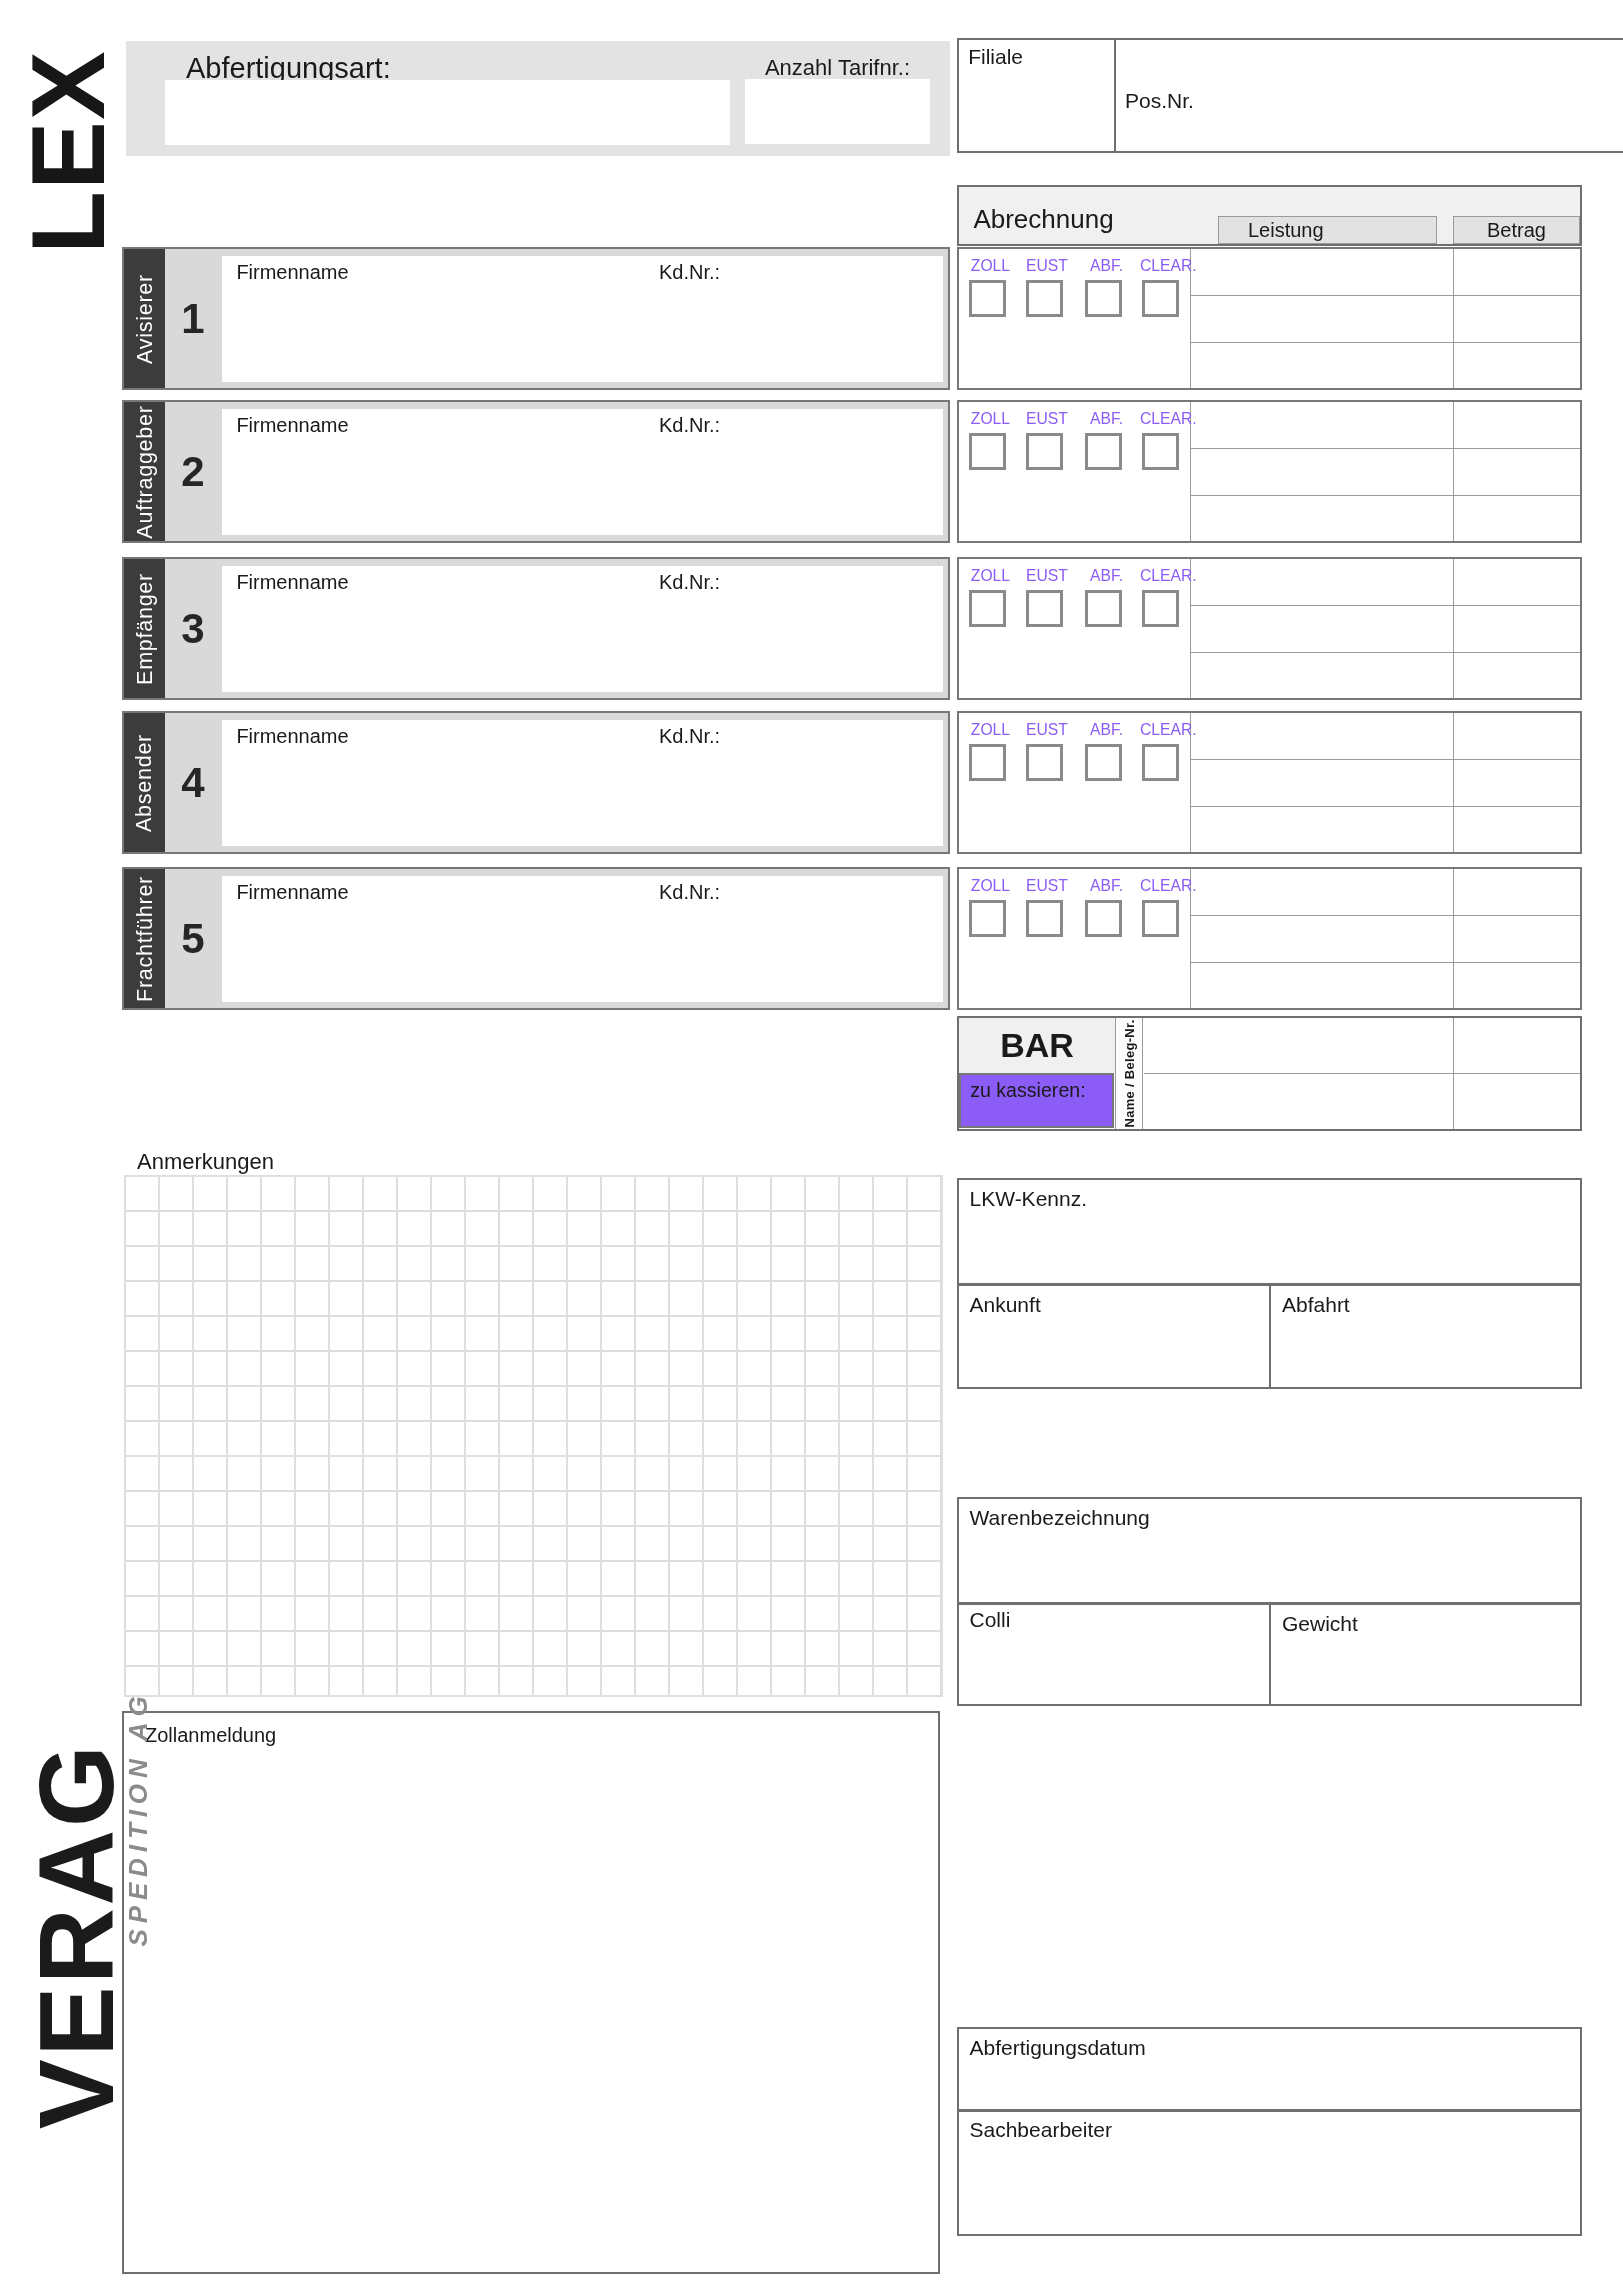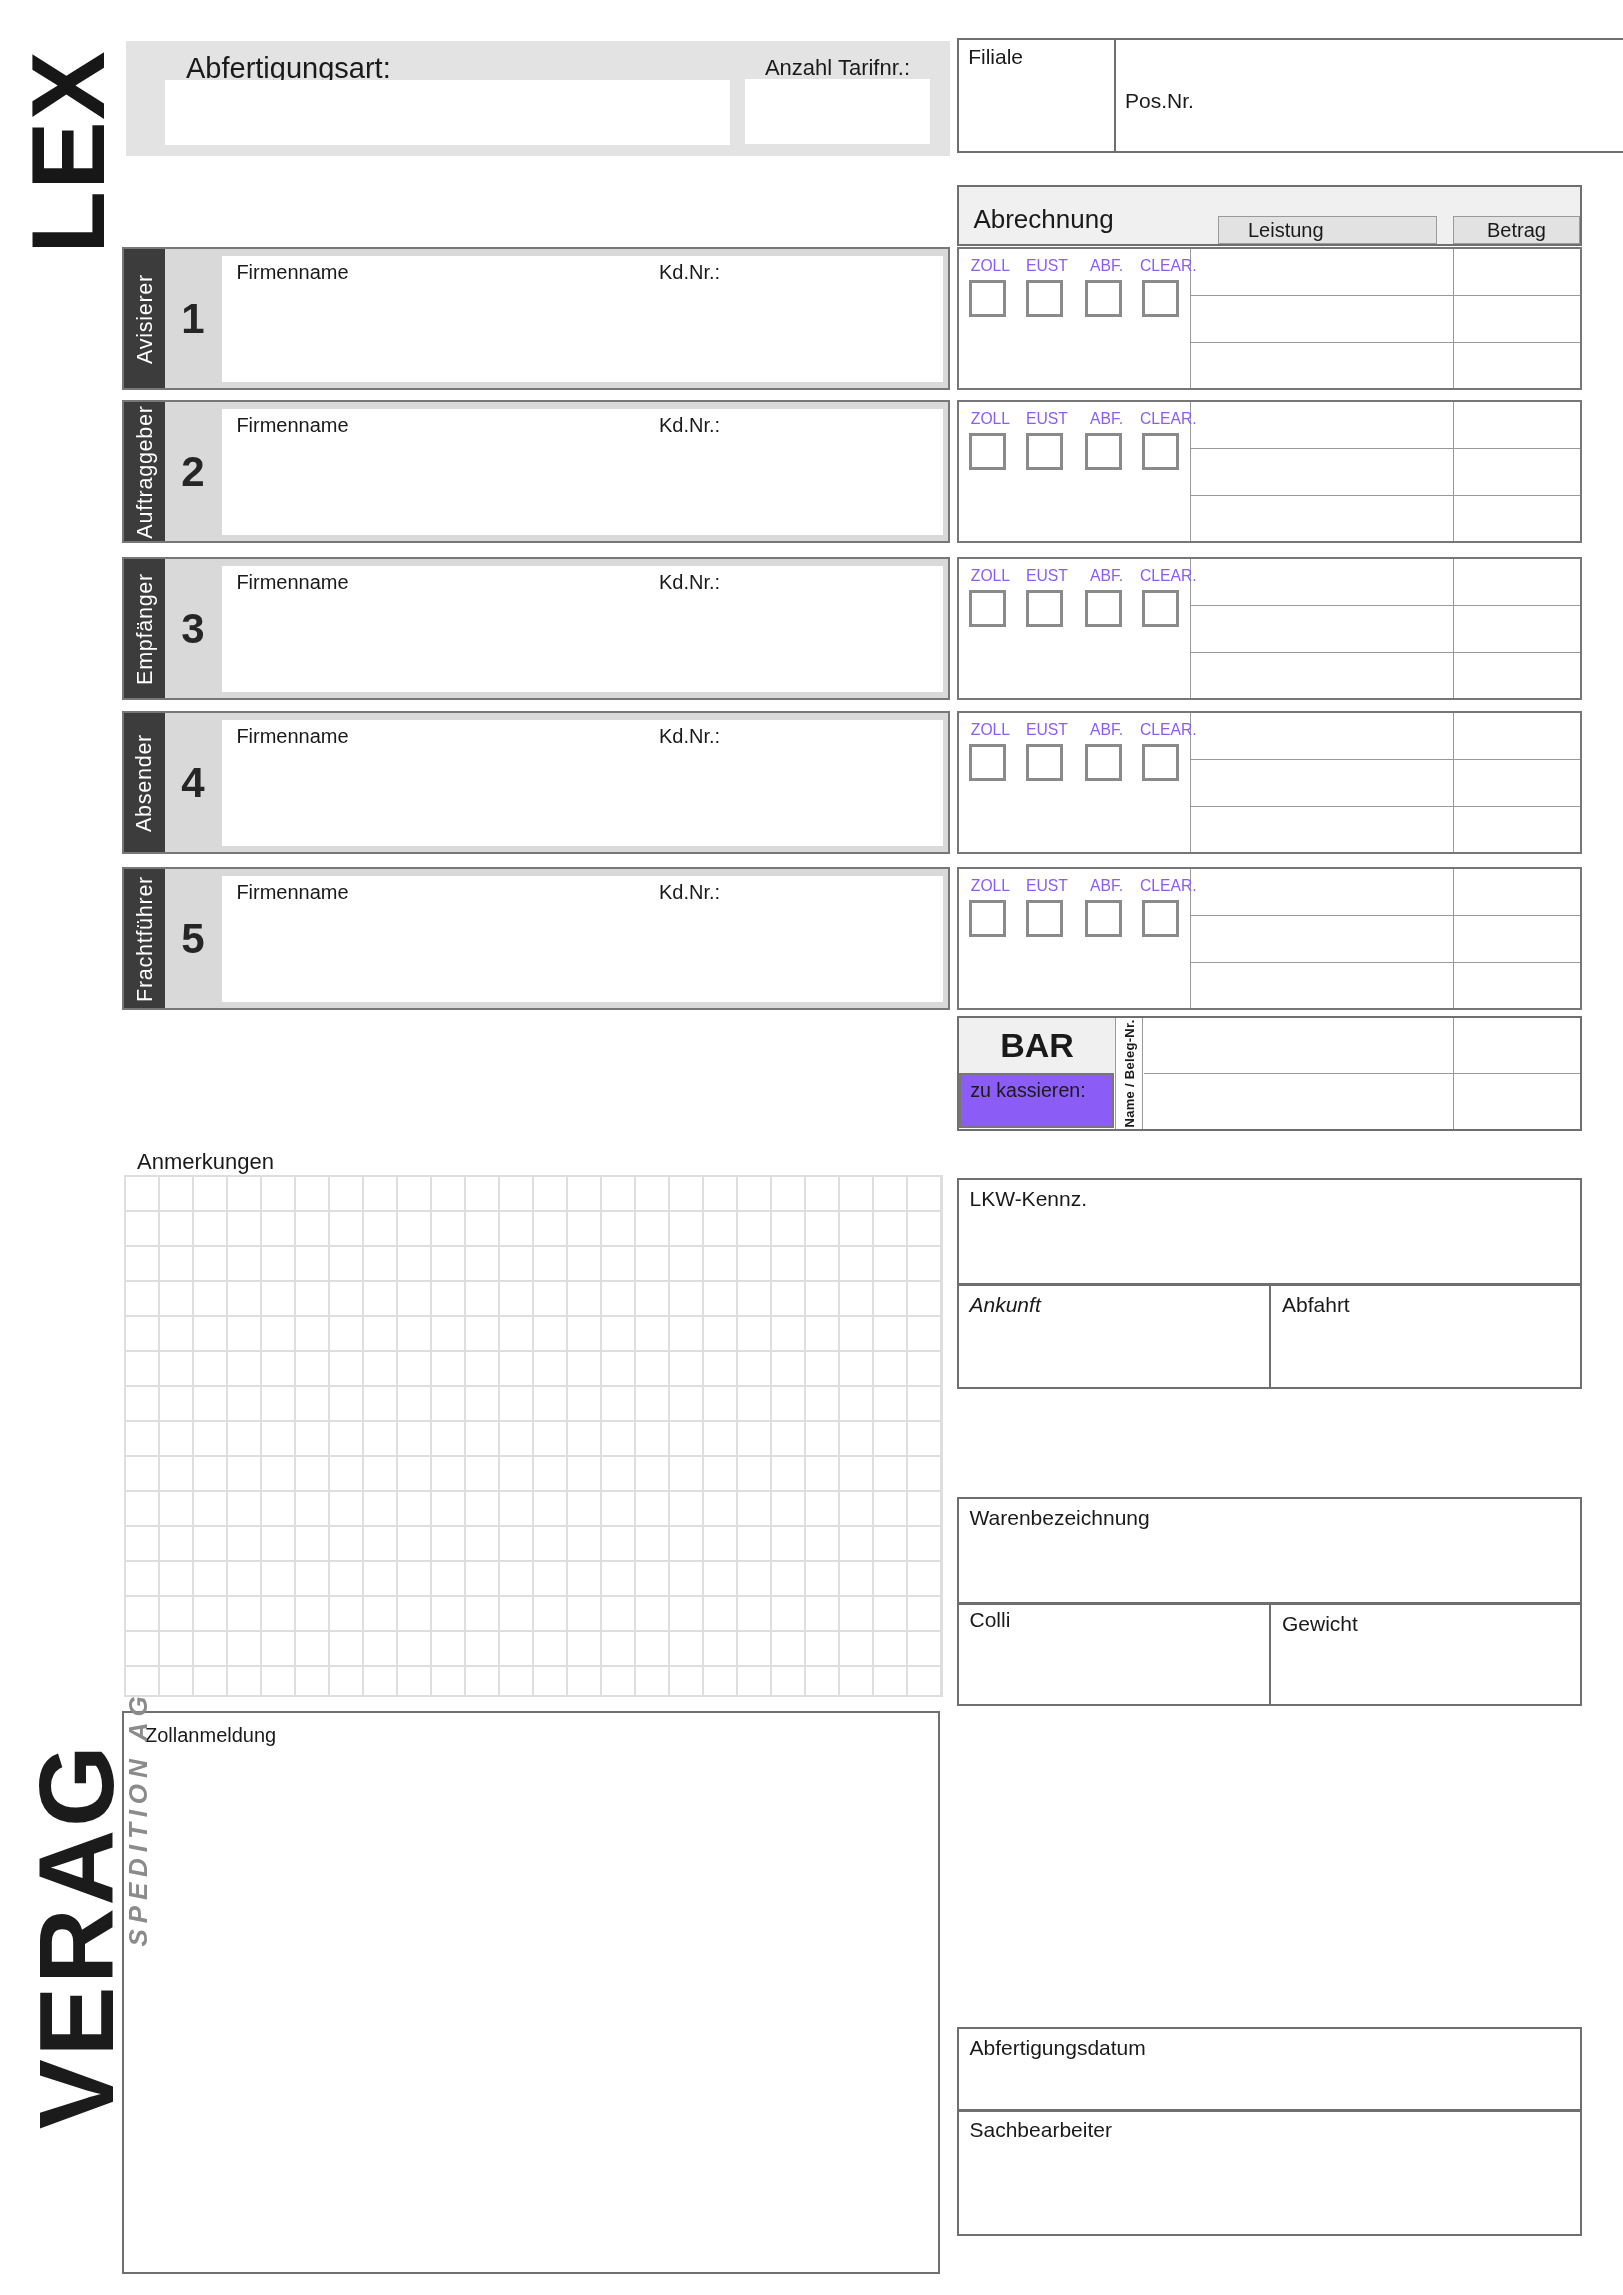--- a/index.html
+++ b/index.html
@@ -268,21 +268,21 @@
   </div>
 
   <div class="abs anm-lbl">Anmerkungen</div>
   <div class="abs anm-grid"></div>
 
   <div class="thickbox lkw-sec">
     <div class="label32" style="left:10.5px;top:6.5px;">LKW-Kennz.</div>
     <div class="abs" style="left:0;top:31px;right:0;height:72px;"></div>
     <div class="hdiv" style="top:103px"></div>
     <div class="vdiv" style="left:310px;top:106px;bottom:0;"></div>
-    <div class="label32" style="left:10.5px;top:113px;font-style:italic;">Ankunft</div>
+    <div class="label32" style="left:10.5px;top:113px;">Ankunft</div>
     <div class="label32" style="left:323px;top:113px;">Abfahrt</div>
     <div class="abs" style="left:0;top:137px;width:310px;bottom:0;"></div>
     <div class="abs" style="left:311px;top:137px;right:0;bottom:0;"></div>
   </div>
 
   <div class="thickbox waren-sec">
     <div class="label32" style="left:10.5px;top:6.5px;">Warenbezeichnung</div>
     <div class="abs" style="left:0;top:31px;right:0;height:72px;"></div>
     <div class="hdiv" style="top:103px"></div>
     <div class="vdiv" style="left:310px;top:106px;bottom:0;"></div>

